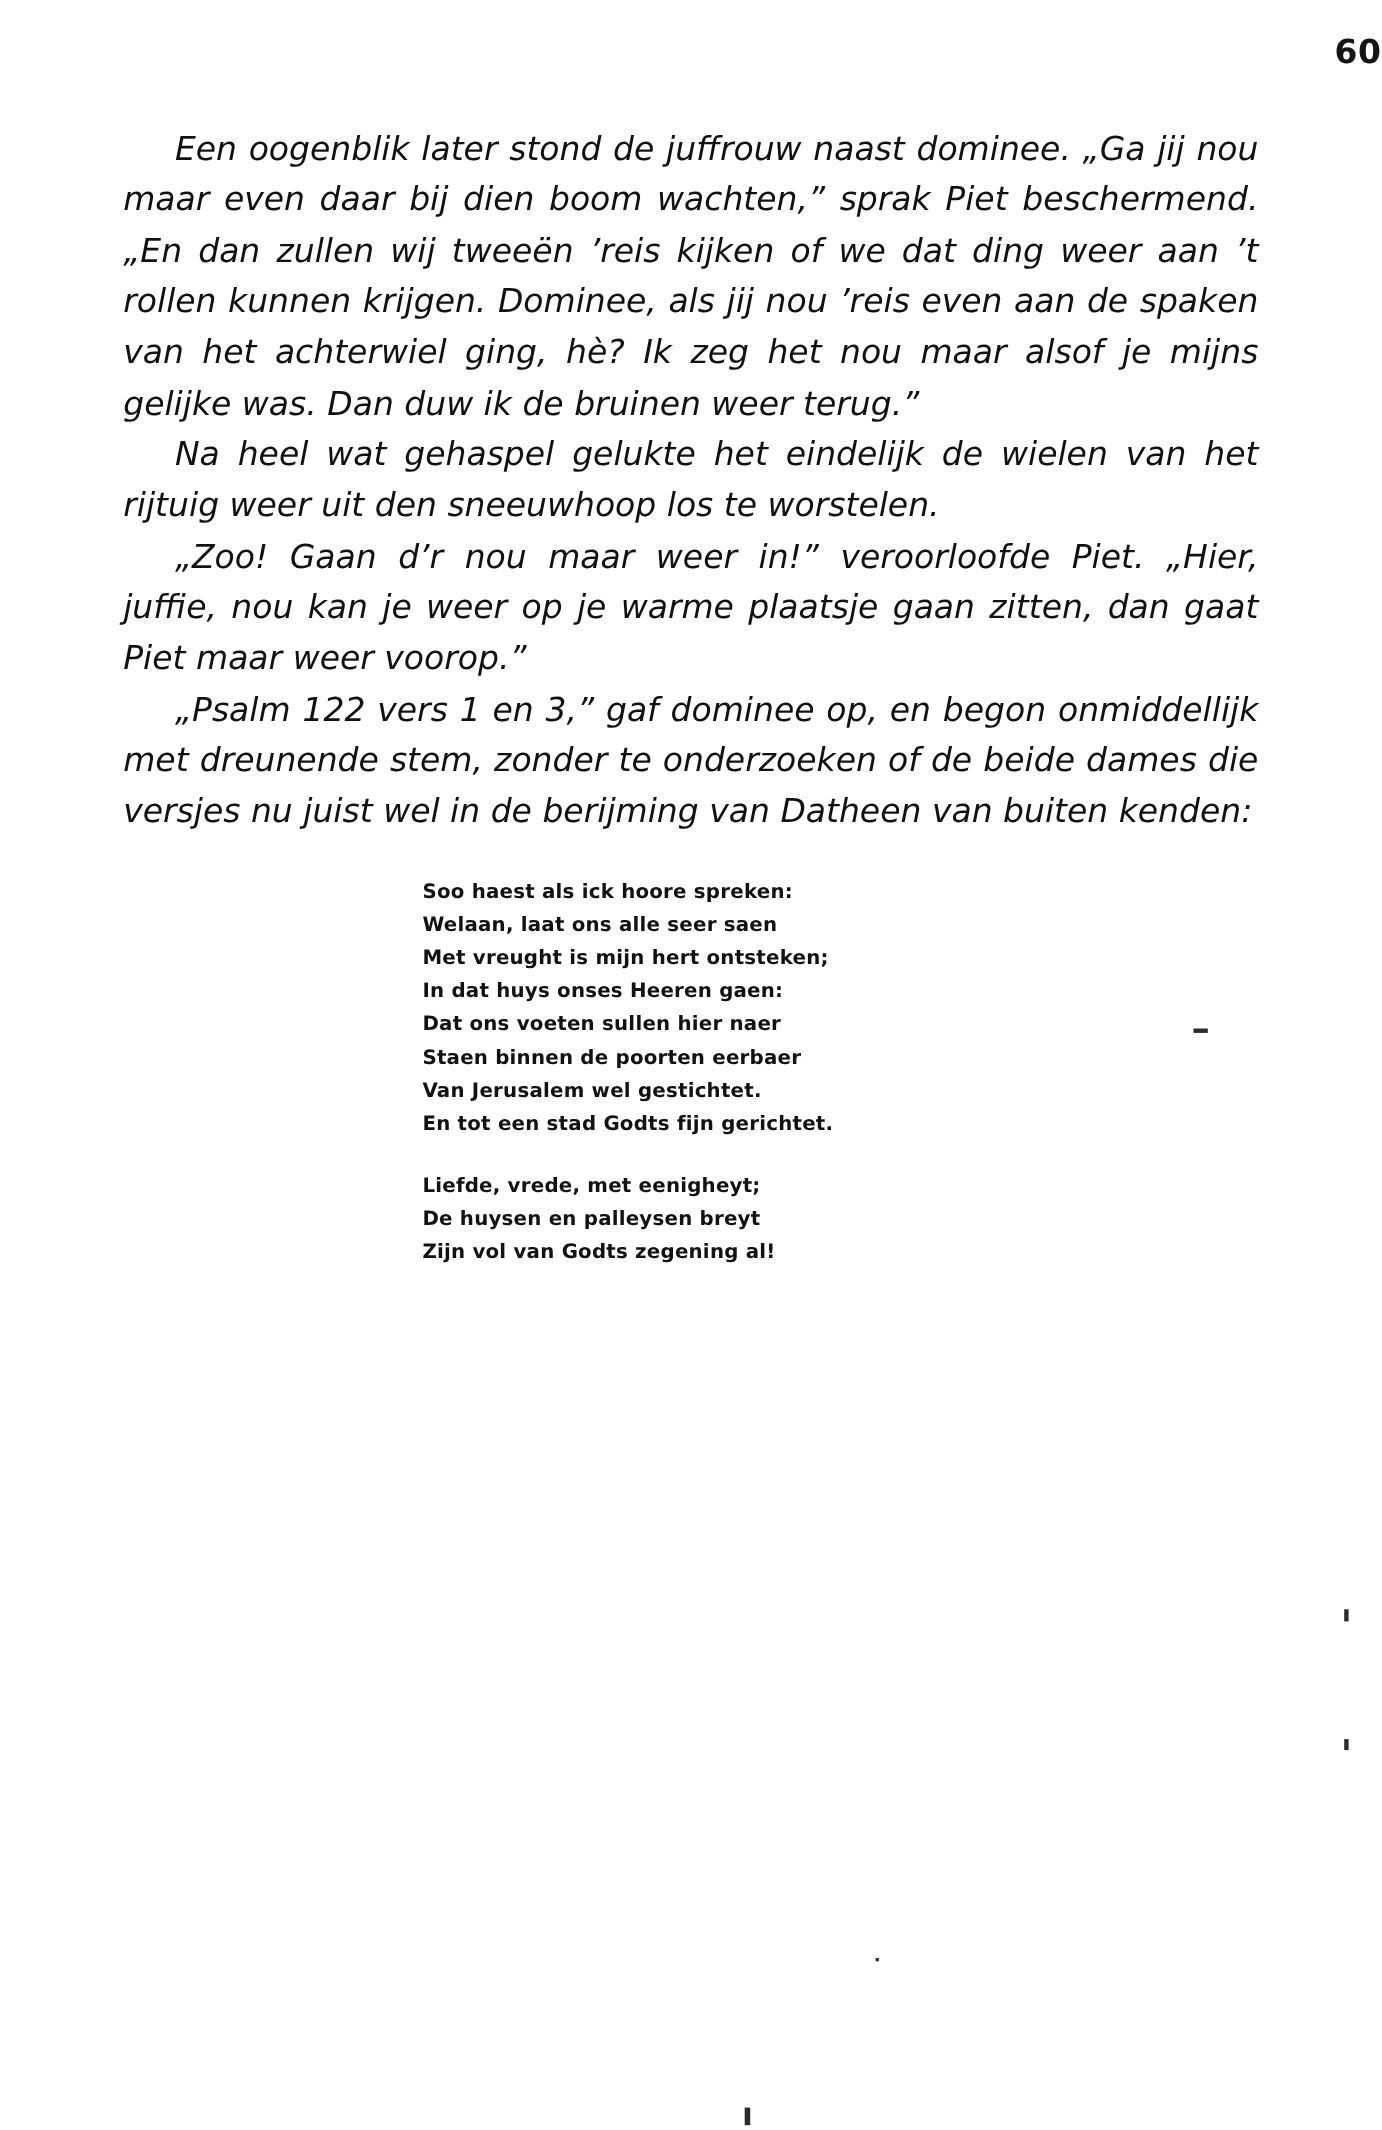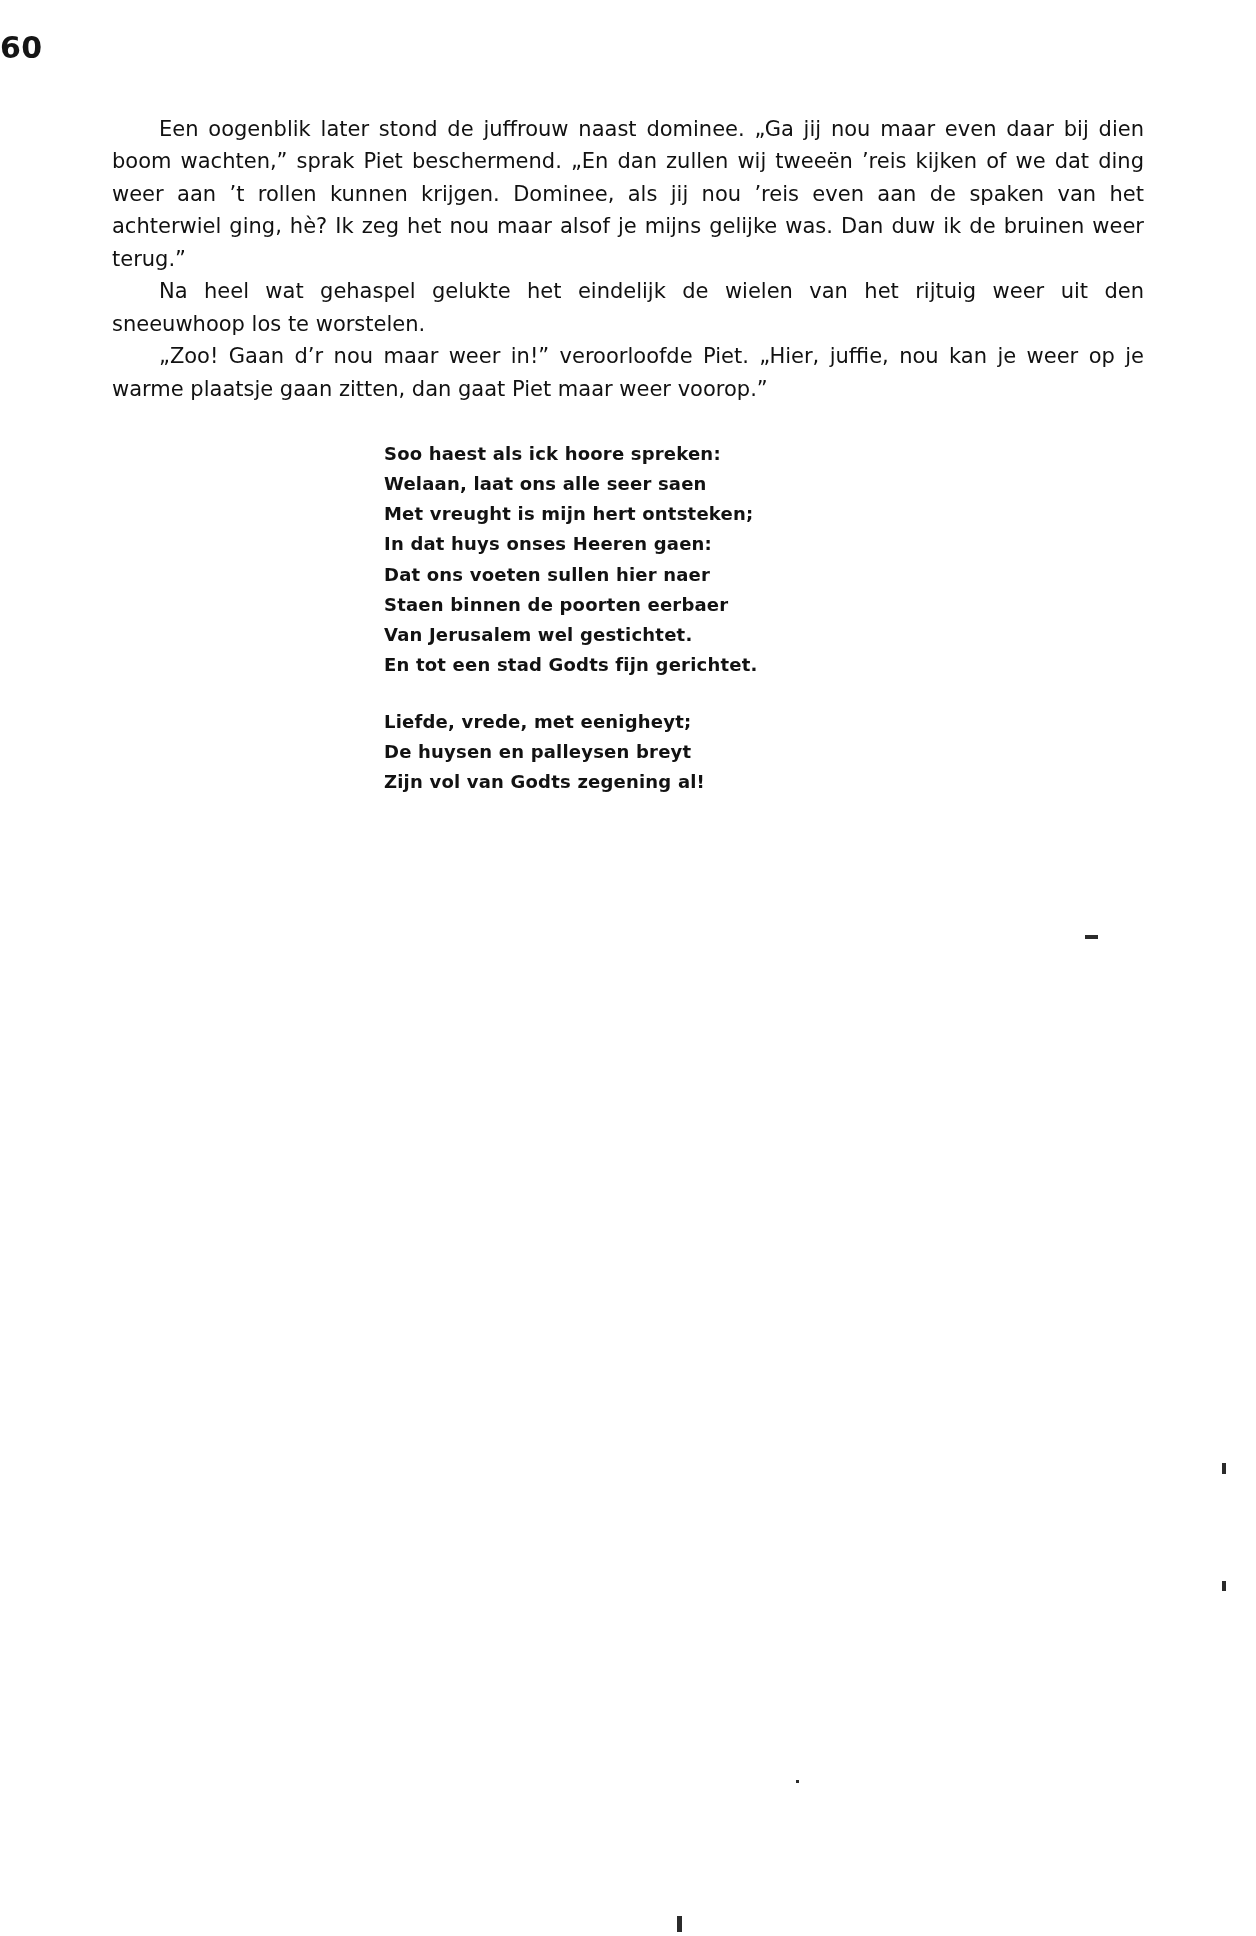--- a/index.html
+++ b/index.html
@@ -16,39 +16,41 @@
     overflow: hidden;
   }
   .page {
     position: relative;
     width: 1256px;
     height: 1936px;
     box-sizing: border-box;
     padding: 0;
   }
   .page-number {
-    text-align: left;
+    text-align: right;
     font-size: 30px;
     font-weight: 700;
     letter-spacing: 0.5px;
     margin-top: 30px;
     margin-bottom: 48px;
     font-family: "DejaVu Sans", sans-serif;
+    padding-left: 20px;
   }
   .body-text {
     margin: 0 auto;
     width: 1124px;
     padding: 0 46px;
     box-sizing: border-box;
-    font-size: 21px;
+    font-size: 30px;
     line-height: 1.545;
     text-align: justify;
     text-justify: inter-word;
     font-family: "DejaVu Sans", sans-serif;
     color: #111111;
+    font-style: italic;
   }
   .body-text p {
     margin: 0;
     text-indent: 47px;
   }
   .verse-block {
     margin: 0 auto;
     width: 1124px;
     padding: 0 46px;
     box-sizing: border-box;
@@ -108,20 +110,21 @@
 <body>
 
 <div class="page">
 
   <div class="page-number">60</div>
 
   <div class="body-text">
     <p>Een oogenblik later stond de juffrouw naast dominee. „Ga jij nou maar even daar bij dien boom wachten,” sprak Piet beschermend. „En dan zullen wij tweeën ’reis kijken of we dat ding weer aan ’t rollen kunnen krijgen. Dominee, als jij nou ’reis even aan de spaken van het achterwiel ging, hè? Ik zeg het nou maar alsof je mijns gelijke was. Dan duw ik de bruinen weer terug.”</p>
     <p>Na heel wat gehaspel gelukte het eindelijk de wielen van het rijtuig weer uit den sneeuwhoop los te worstelen.</p>
     <p>„Zoo! Gaan d’r nou maar weer in!” veroorloofde Piet. „Hier, juffie, nou kan je weer op je warme plaatsje gaan zitten, dan gaat Piet maar weer voorop.”</p>
+    <p>„Psalm 122 vers 1 en 3,” gaf dominee op, en begon onmiddellijk met dreunende stem, zonder te onderzoeken of de beide dames die versjes nu juist wel in de berijming van Datheen van buiten kenden:</p>
   </div>
 
   <div class="verse-block">
     <div class="verse">
       <div class="verse-stanza">
         <div class="verse-line">Soo haest als ick hoore spreken:</div>
         <div class="verse-line">Welaan, laat ons alle seer saen</div>
         <div class="verse-line">Met vreught is mijn hert ontsteken;</div>
         <div class="verse-line">In dat huys onses Heeren gaen:</div>
         <div class="verse-line">Dat ons voeten sullen hier naer</div>

